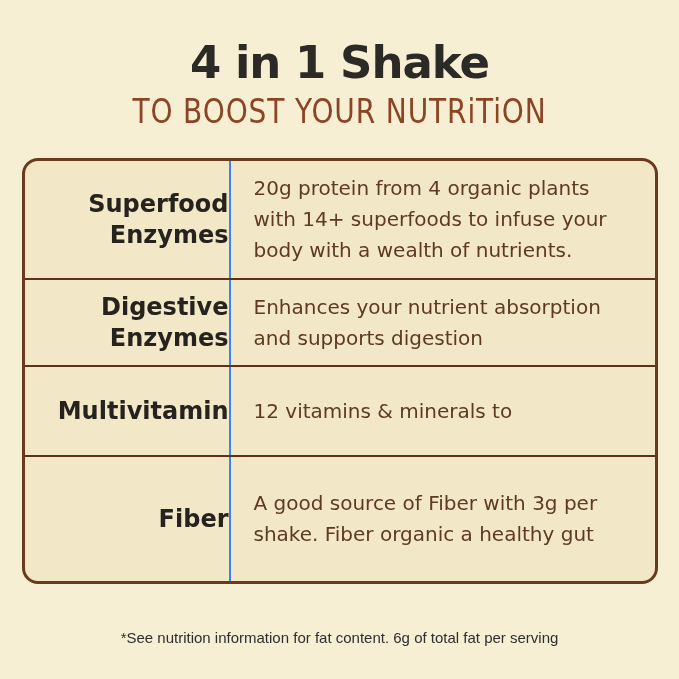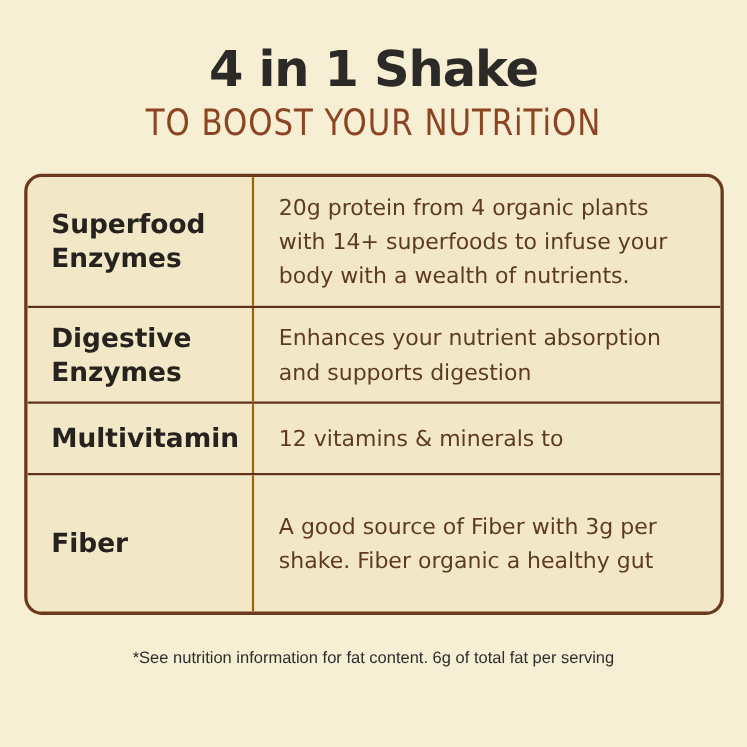--- a/index.html
+++ b/index.html
@@ -48,53 +48,54 @@
   }
   .t-row {
     display: flex;
     box-sizing: border-box;
   }
   .t-row + .t-row {
     border-top: 2px solid #5f3117;
   }
   .r1 { height: 117px; }
   .r2 { height: 87px; }
-  .r3 { height: 65px; }
+  .r3 { height: 90px; }
   .r4 { height: 126px; }
   .cell {
     box-sizing: border-box;
     display: flex;
     flex-direction: column;
     justify-content: center;
   }
   .cell.label {
     width: 206px;
     flex: 0 0 206px;
-    border-right: 2px solid #a16207;
+    border-right: 2px solid #3b82f6;
     padding-left: 22px;
+    text-align: right;
   }
   .label-line {
     font-size: 24px;
     font-weight: bold;
     line-height: 31px;
     color: #26231e;
     white-space: nowrap;
   }
   .cell.desc {
     flex: 1;
     padding-left: 23px;
   }
   .desc-line {
     font-size: 20px;
     line-height: 31px;
     color: #5e3a23;
     white-space: nowrap;
   }
   .footnote {
-    margin-top: 31px;
+    margin-top: 45px;
     text-align: center;
     font-family: "Liberation Sans", sans-serif;
     font-size: 15px;
     color: #2e2e2e;
   }
 </style>
 </head>
 <body>
 
 <div class="page">

